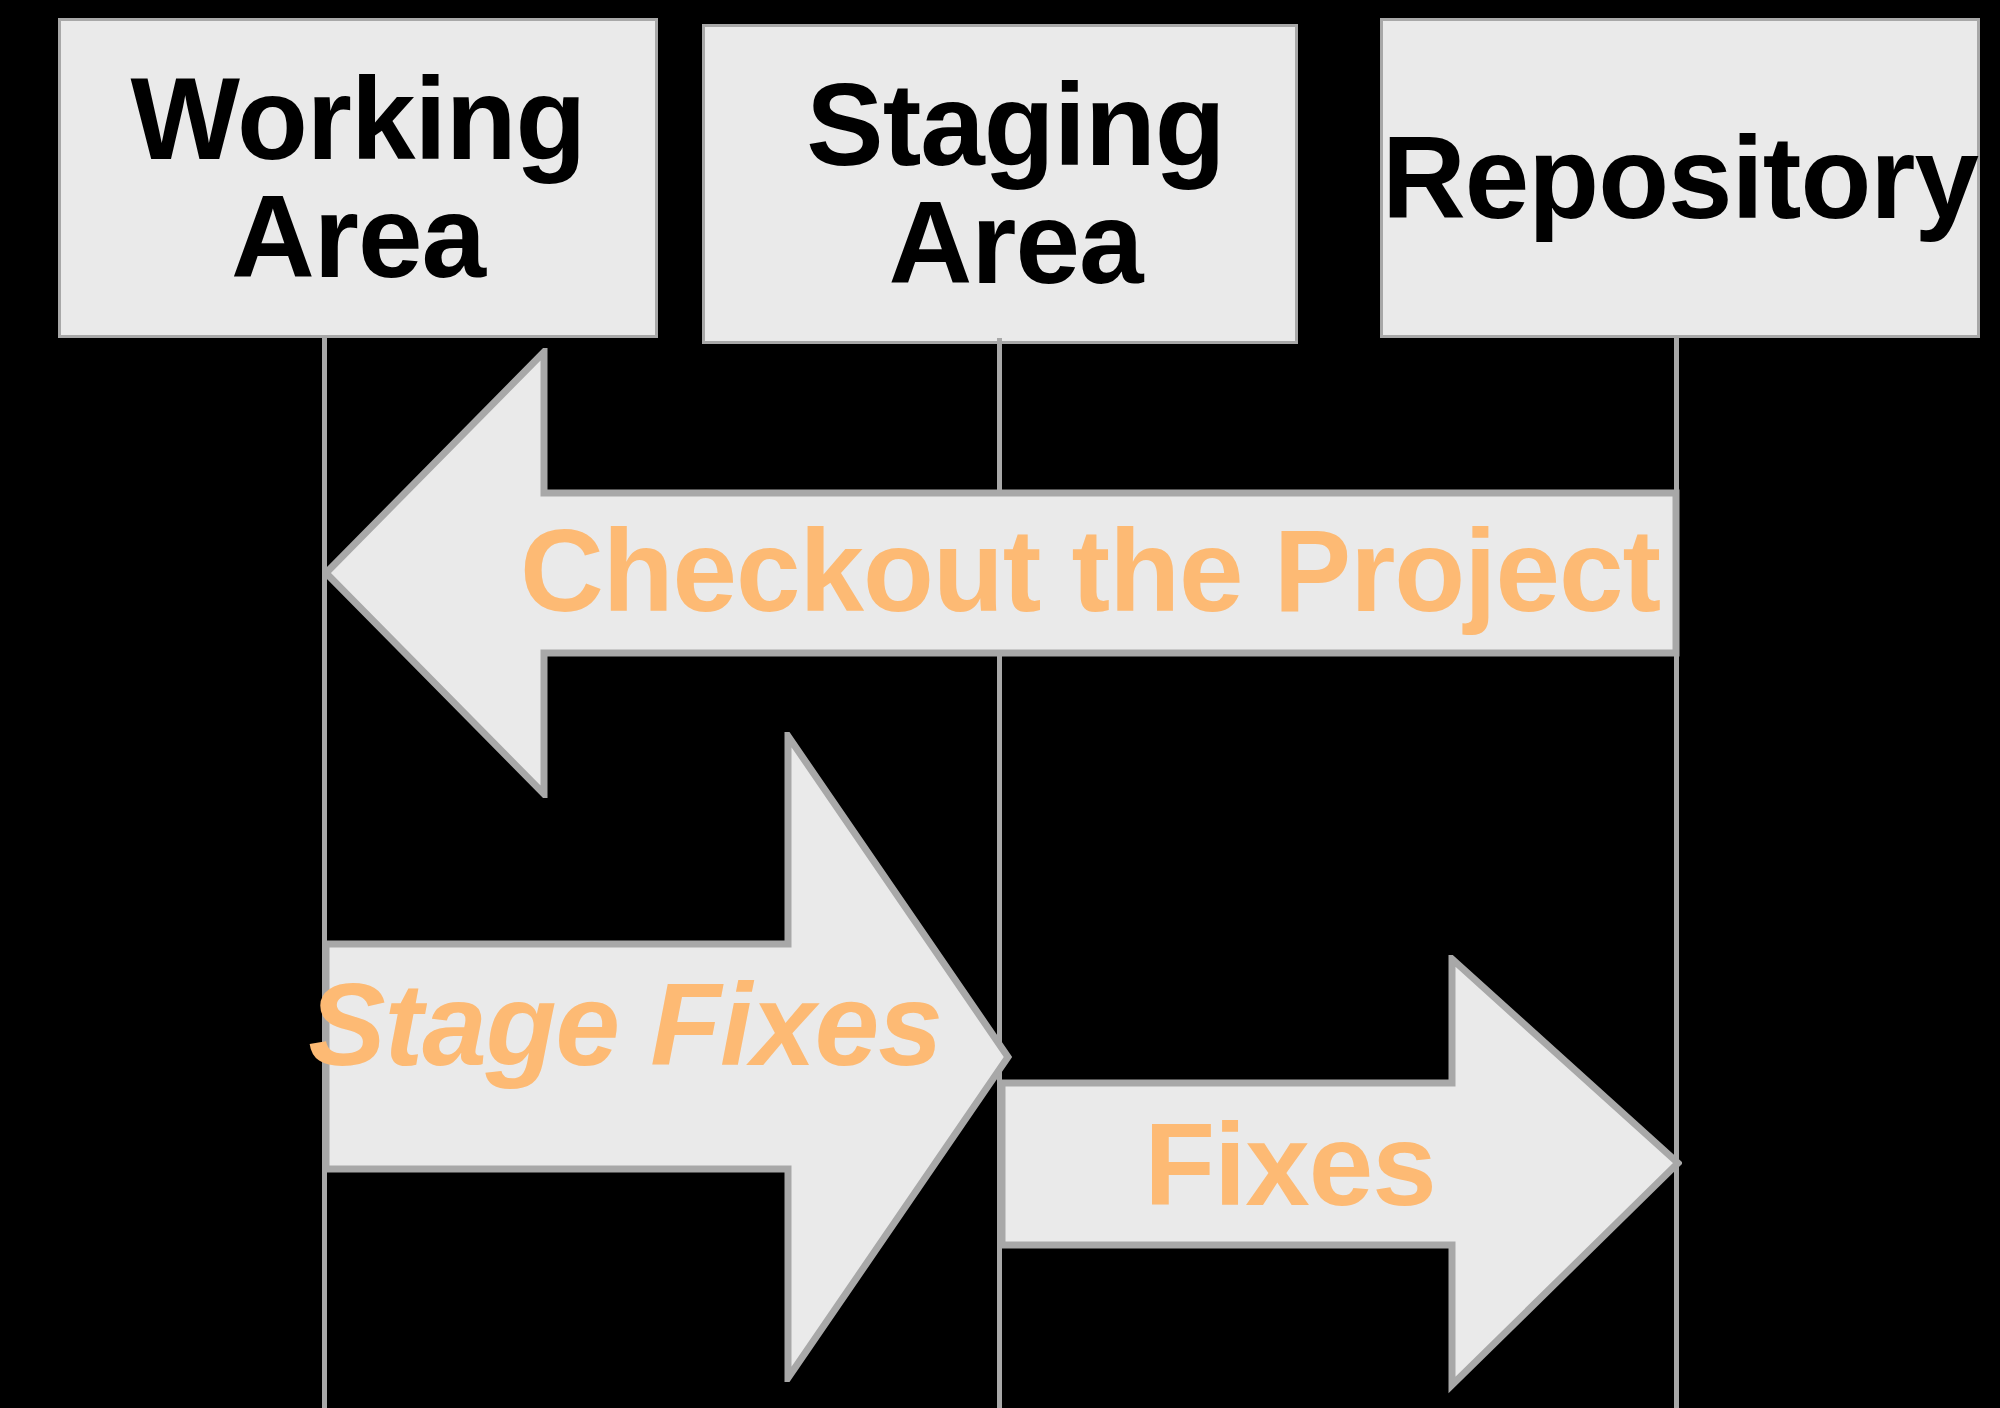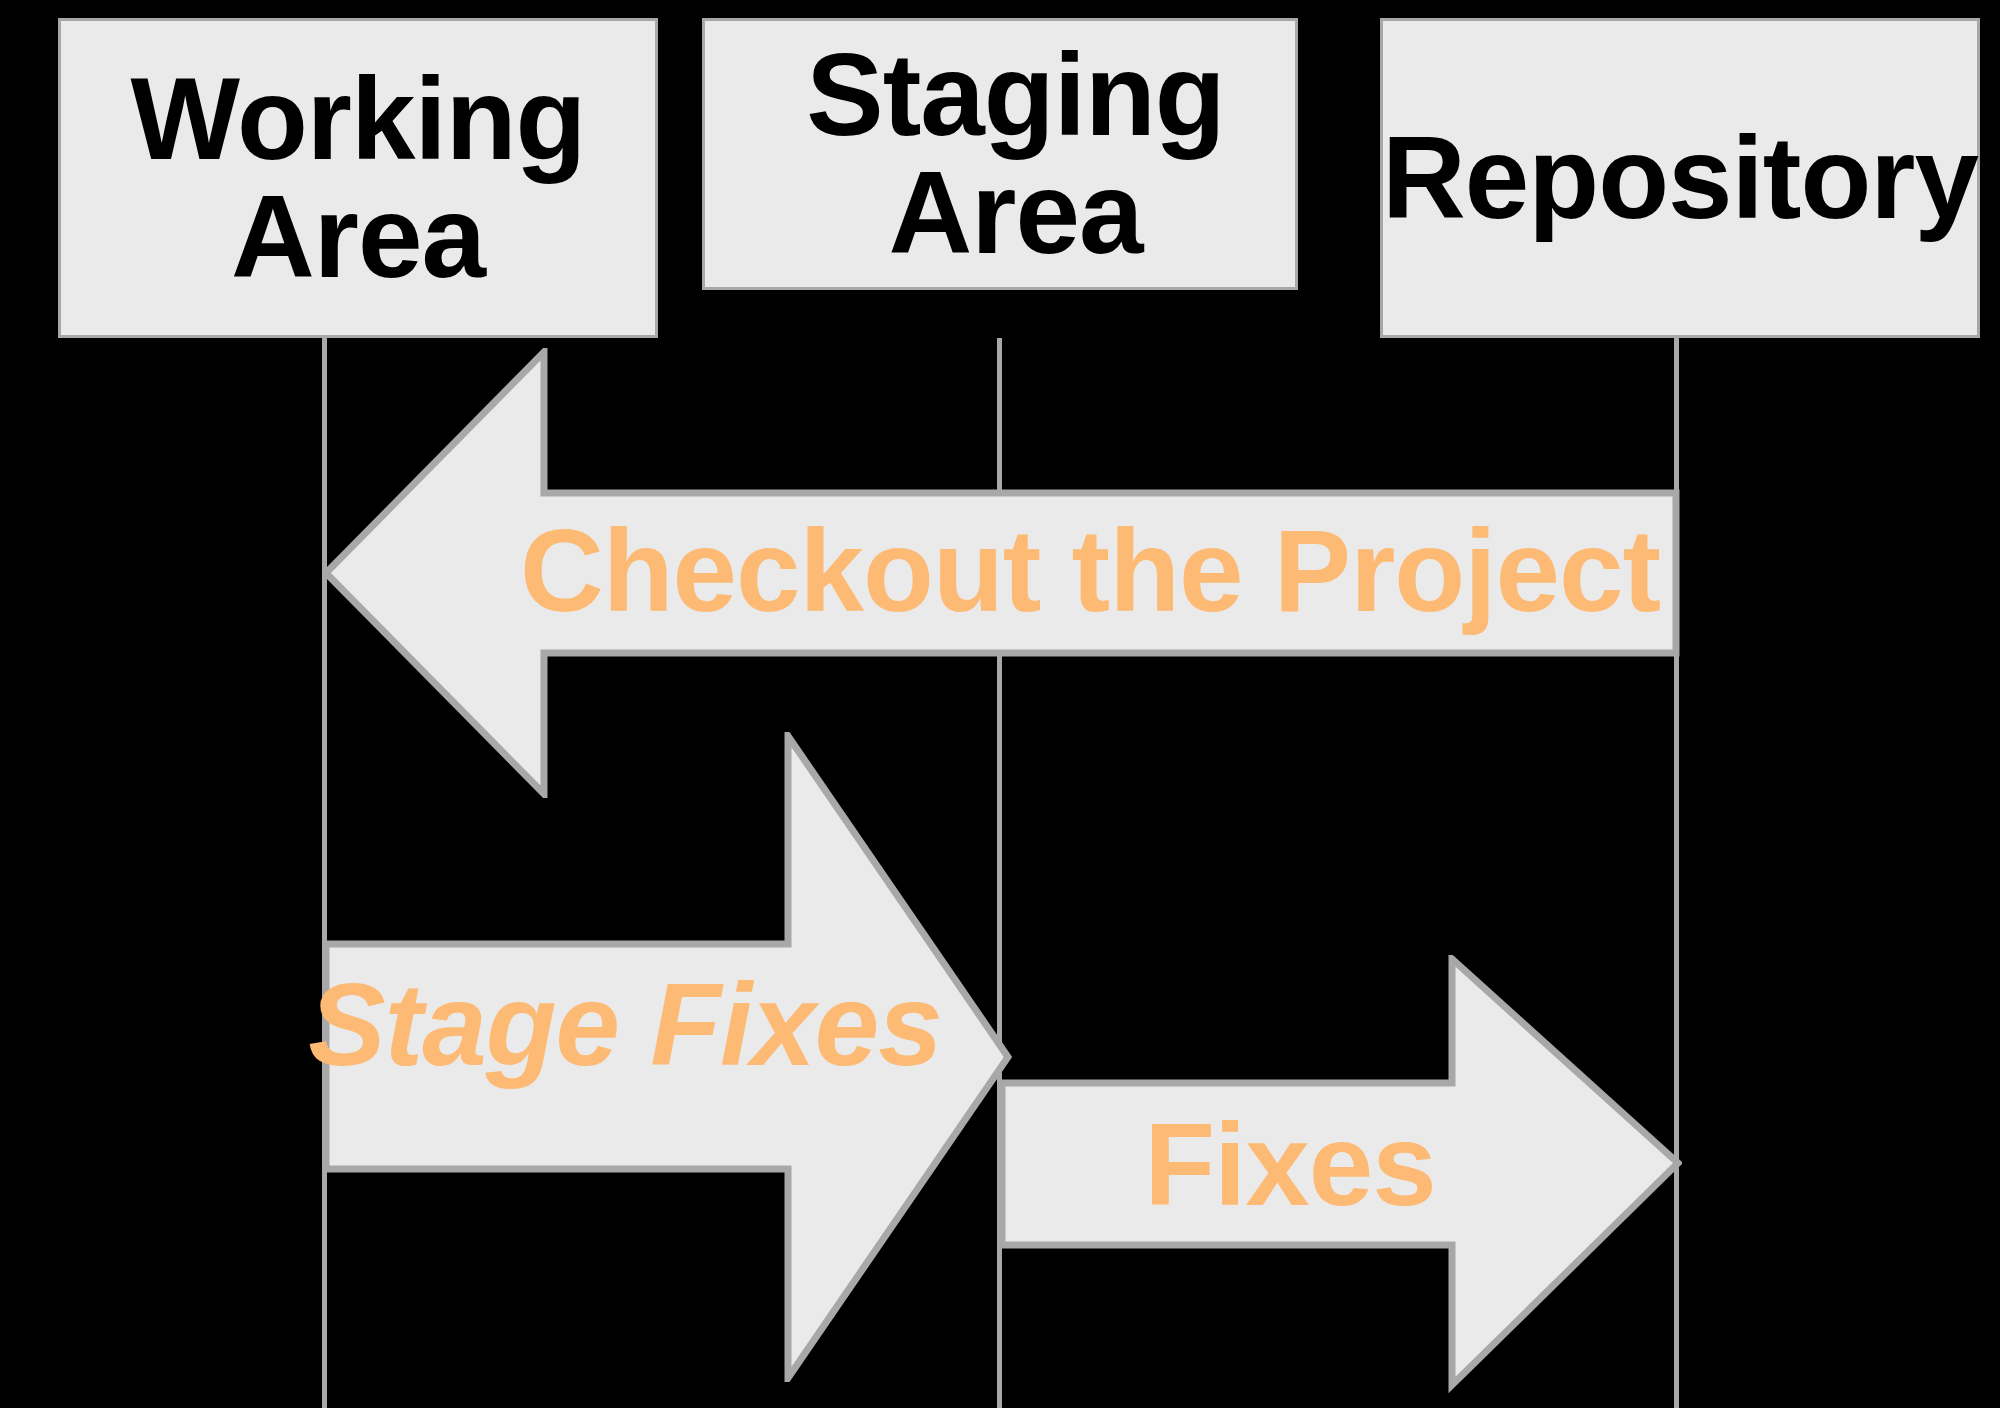--- a/index.html
+++ b/index.html
@@ -64,21 +64,21 @@
 </head>
 <body>
 
 <div id="canvas">
 
   <div class="node-box" style="left:22px; top:18px; width:600px; height:320px;margin-left:36px;">
     <span class="node-label">Working
 Area</span>
   </div>
 
-  <div class="node-box" style="left:702px; top:18px; width:596px; height:272px;padding-left:31px;">
+  <div class="node-box" style="left:702px; top:24px; width:596px; height:320px;padding-left:31px;">
     <span class="node-label">Staging
 Area</span>
   </div>
 
   <div class="node-box" style="left:1380px; top:18px; width:600px; height:320px;">
     <span class="node-label">Repository</span>
   </div>
 
   <div class="connector" style="left:322px; top:338px; width:5px; height:1070px;"></div>
   <div class="connector" style="left:997px; top:338px; width:5px; height:1070px;"></div>

